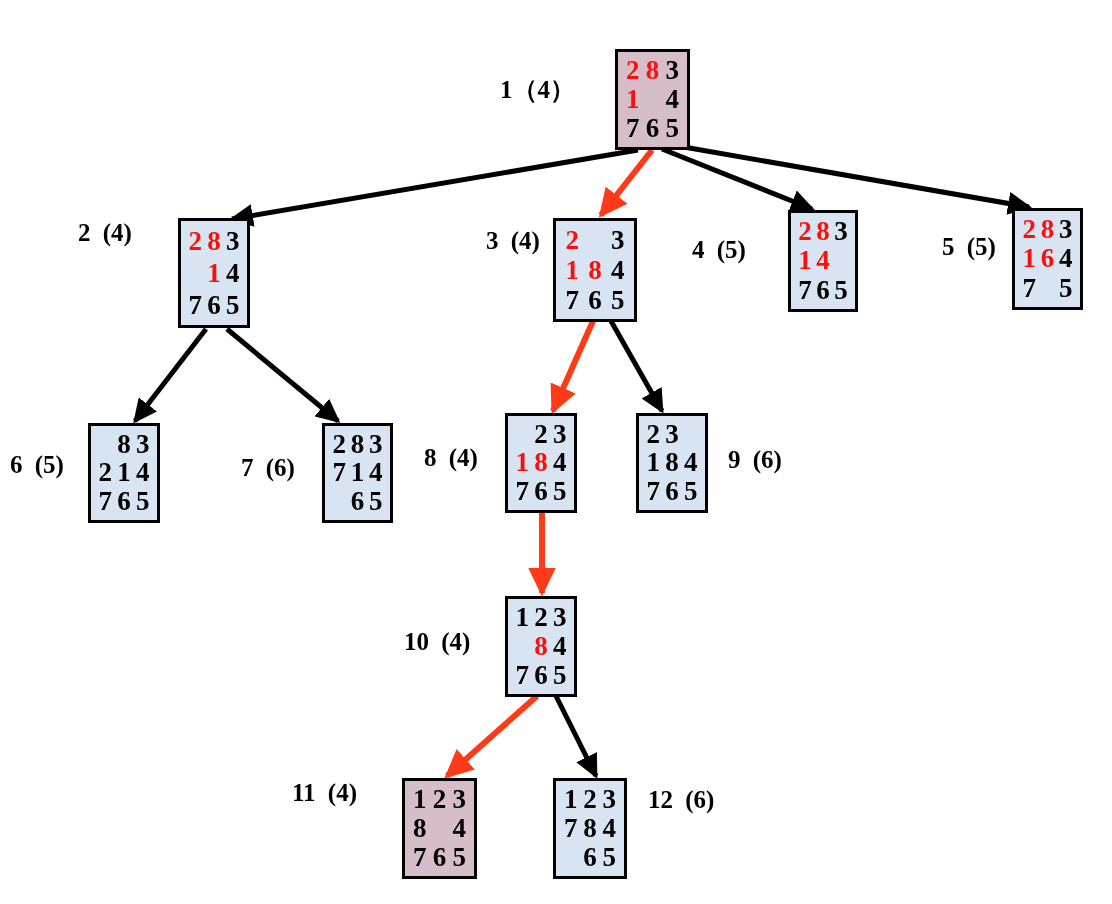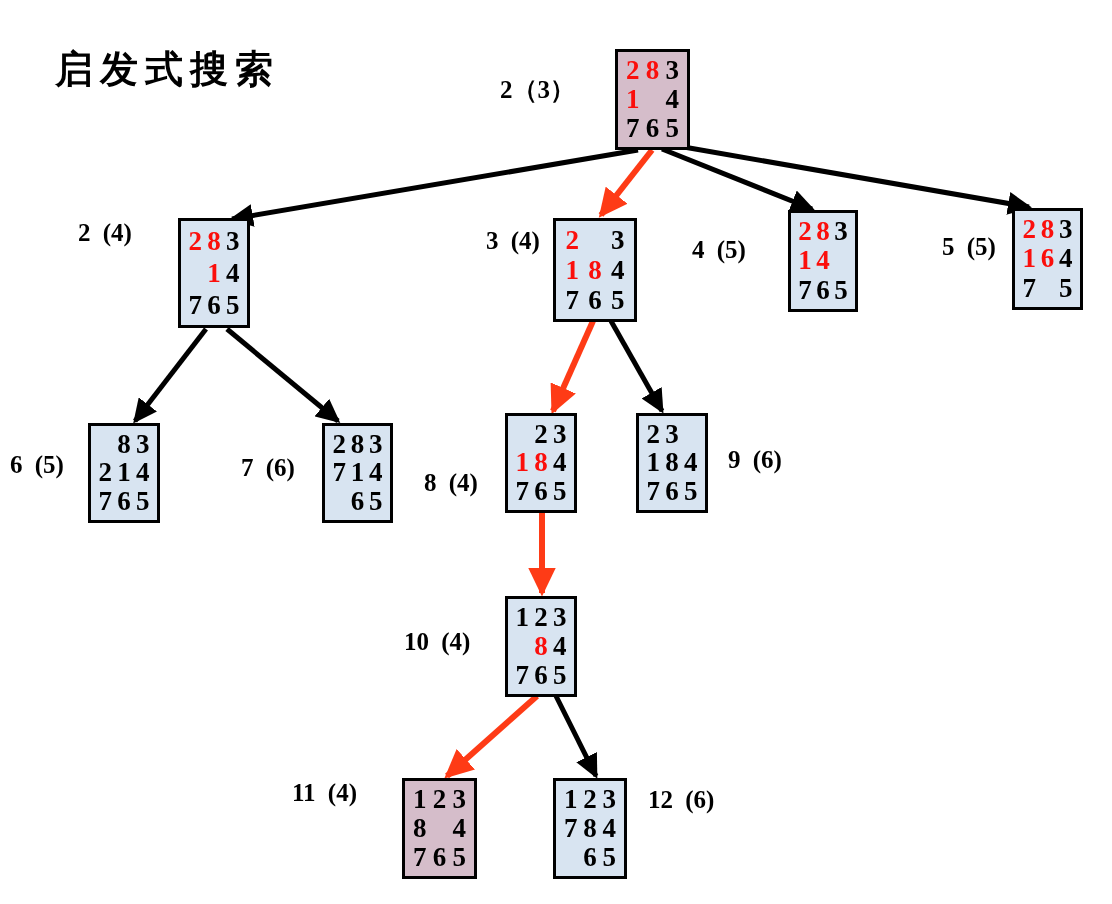--- a/index.html
+++ b/index.html
@@ -64,21 +64,20 @@
     font-size:29px;
     color:#e3e3e3;
     letter-spacing:1px;
   }
 </style>
 </head>
 <body>
 
 <div class="stage">
 
-  <h1 class="page-title">启发式搜索</h1>
 
   <svg id="edges-svg" xmlns="http://www.w3.org/2000/svg">
     <defs>
       <marker id="arrow-black" markerWidth="5.2" markerHeight="4.6" refX="4.2" refY="2.3" orient="auto" markerUnits="strokeWidth">
         <path id="arrow-black-path" d="M0,0 L4.8,2.3 L0,4.6 z" fill="#000000"></path>
       </marker>
       <marker id="arrow-red" markerWidth="5.2" markerHeight="4.6" refX="4.2" refY="2.3" orient="auto" markerUnits="strokeWidth">
         <path id="arrow-red-path" d="M0,0 L4.8,2.3 L0,4.6 z" fill="#fe3b16"></path>
       </marker>
     </defs>
@@ -100,21 +99,21 @@
         <div class="cell" style="color: rgb(251, 15, 12);">2</div>
         <div class="cell" style="color: rgb(251, 15, 12);">8</div>
         <div class="cell" style="color: rgb(0, 0, 0);">3</div>
         <div class="cell" style="color: rgb(251, 15, 12);">1</div>
         <div class="cell" style="color: rgb(0, 0, 0);"></div>
         <div class="cell" style="color: rgb(0, 0, 0);">4</div>
         <div class="cell" style="color: rgb(0, 0, 0);">7</div>
         <div class="cell" style="color: rgb(0, 0, 0);">6</div>
         <div class="cell" style="color: rgb(0, 0, 0);">5</div>
       </div>
-      <div class="node-label" style="left: 500px; top: 73px;">2（3）</div>
+      <div class="node-label" style="left: 500px; top: 73px;">1（4）</div>
       <div class="puzzle" style="left: 178px; top: 218px; width: 72px; height: 110px; background-color: rgb(216, 228, 241); border-color: rgb(0, 0, 0);">
         <div class="cell" style="color: rgb(251, 15, 12);">2</div>
         <div class="cell" style="color: rgb(251, 15, 12);">8</div>
         <div class="cell" style="color: rgb(0, 0, 0);">3</div>
         <div class="cell" style="color: rgb(0, 0, 0);"></div>
         <div class="cell" style="color: rgb(251, 15, 12);">1</div>
         <div class="cell" style="color: rgb(0, 0, 0);">4</div>
         <div class="cell" style="color: rgb(0, 0, 0);">7</div>
         <div class="cell" style="color: rgb(0, 0, 0);">6</div>
         <div class="cell" style="color: rgb(0, 0, 0);">5</div>
@@ -184,21 +183,21 @@
         <div class="cell" style="color: rgb(0, 0, 0);"></div>
         <div class="cell" style="color: rgb(0, 0, 0);">2</div>
         <div class="cell" style="color: rgb(0, 0, 0);">3</div>
         <div class="cell" style="color: rgb(251, 15, 12);">1</div>
         <div class="cell" style="color: rgb(251, 15, 12);">8</div>
         <div class="cell" style="color: rgb(0, 0, 0);">4</div>
         <div class="cell" style="color: rgb(0, 0, 0);">7</div>
         <div class="cell" style="color: rgb(0, 0, 0);">6</div>
         <div class="cell" style="color: rgb(0, 0, 0);">5</div>
       </div>
-      <div class="node-label" style="left: 424px; top: 444px; margin-top: 25px;">8 (4)</div>
+      <div class="node-label" style="left: 424px; top: 444px;">8 (4)</div>
       <div class="puzzle" style="left: 636px; top: 413px; width: 72px; height: 100px; background-color: rgb(216, 228, 241); border-color: rgb(0, 0, 0);">
         <div class="cell" style="color: rgb(0, 0, 0);">2</div>
         <div class="cell" style="color: rgb(0, 0, 0);">3</div>
         <div class="cell" style="color: rgb(0, 0, 0);"></div>
         <div class="cell" style="color: rgb(0, 0, 0);">1</div>
         <div class="cell" style="color: rgb(0, 0, 0);">8</div>
         <div class="cell" style="color: rgb(0, 0, 0);">4</div>
         <div class="cell" style="color: rgb(0, 0, 0);">7</div>
         <div class="cell" style="color: rgb(0, 0, 0);">6</div>
         <div class="cell" style="color: rgb(0, 0, 0);">5</div>

